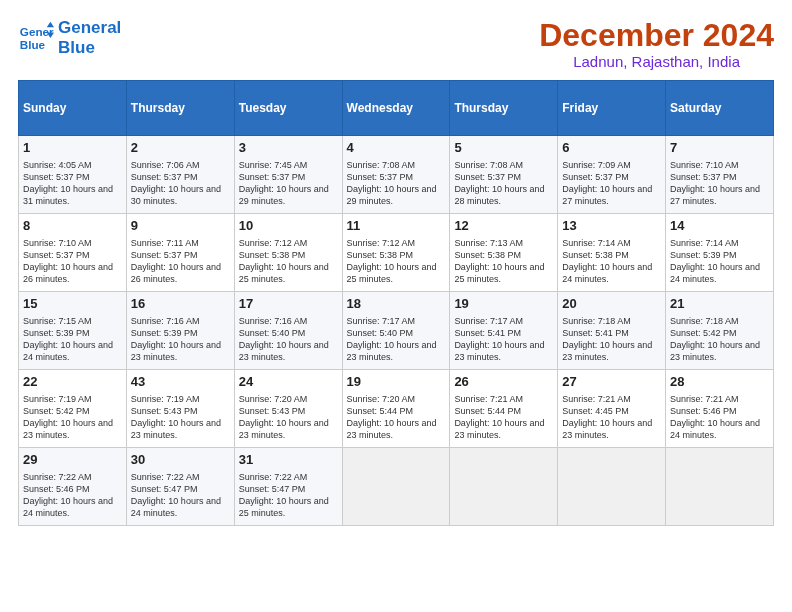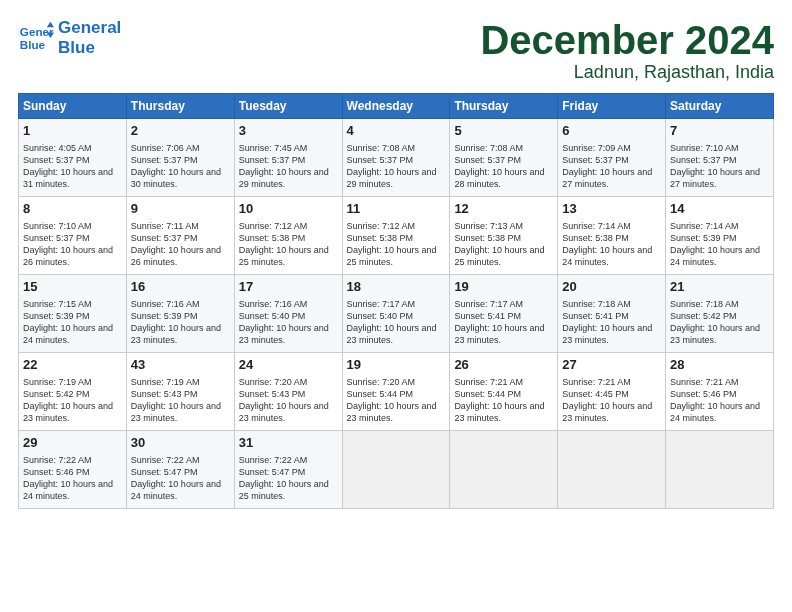--- a/index.html
+++ b/index.html
@@ -25,40 +25,41 @@
       gap: 4px;
     }
     .logo-icon {
       width: 36px;
       height: 36px;
     }
     .title-block {
       text-align: right;
     }
     .month-title {
-      font-size: 40px;
+      font-size: 32px;
       font-weight: bold;
-      color: #14532d;
+      color: #c2410c;
       line-height: 1.1;
     }
     .subtitle {
-      font-size: 18px;
-      color: #14532d;
+      font-size: 15px;
+      color: #6d28d9;
+      text-align: center;
     }
     table {
       width: 100%;
       border-collapse: collapse;
       table-layout: fixed;
     }
     thead tr th {
       background-color: #2c6fbe;
       color: #fff;
       font-size: 12px;
       font-weight: bold;
-      padding: 5px 4px;
+      padding: 20px 4px;
       text-align: left;
       border: 1px solid #2060aa;
     }
     tbody tr td {
       border: 1px solid #ccc;
       vertical-align: top;
       padding: 3px 4px;
       font-size: 9px;
       color: #333;
       line-height: 1.35;

